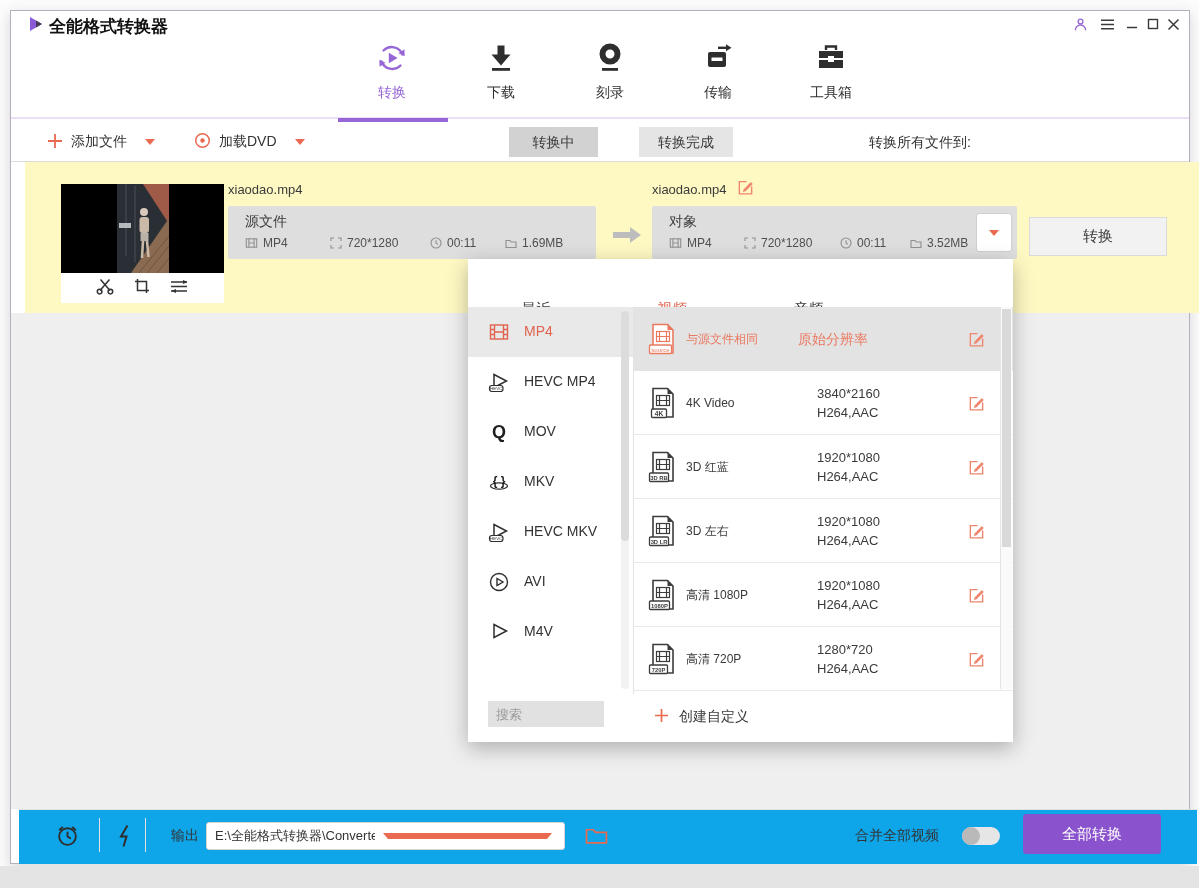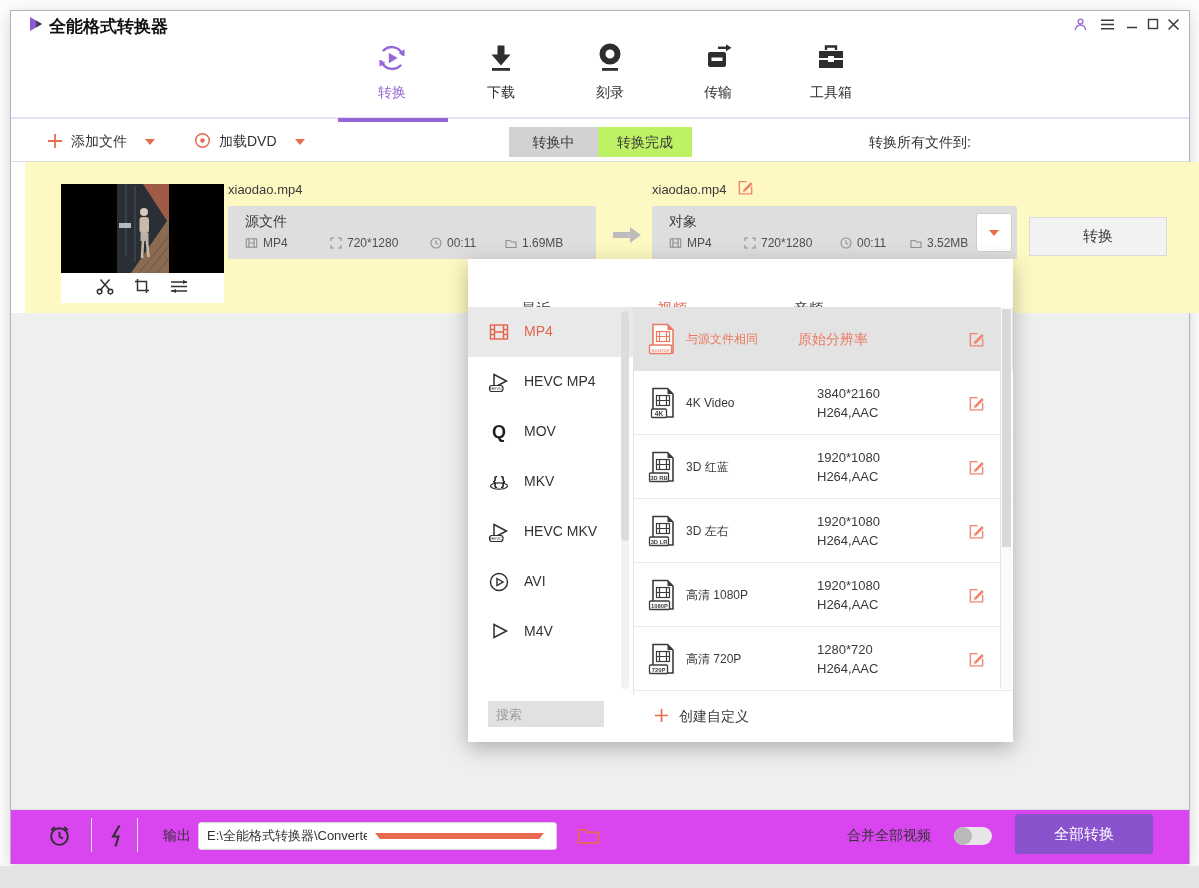--- a/index.html
+++ b/index.html
@@ -16,21 +16,21 @@
   .nav-tab { position:absolute; top:30px; width:80px; height:66px; text-align:center; }
   .nav-tab .lbl { display:block; margin-top:5px; font-size:14px; color:#2f2f2f; }
   .nav-tab.active .lbl { color:#9766d6; }
   .nav-line { position:absolute; left:0; top:106px; width:100%; height:2px; background:#eadef8; }
   .nav-underline { position:absolute; left:327px; top:107px; width:110px; height:4px; background:#9766d6; }
   
   .toolbar { position:absolute; left:0; top:111px; width:100%; height:40px; background:#fff; border-bottom:1px solid #dcdcdc; }
   .tool-group { position:absolute; top:0; height:40px; display:flex; align-items:center; gap:8px; font-size:14px; color:#333; cursor:pointer; }
   .caret { width:0; height:0; border-left:5px solid transparent; border-right:5px solid transparent; border-top:6px solid #e96a50; }
   .seg { position:absolute; top:5px; height:30px; line-height:30px; text-align:center; font-size:14px; color:#3a3a3a; cursor:pointer; }
-  .seg.on { background:#d2d2d2; } .seg.off { background:#bef264; }
+  .seg.on { background:#d2d2d2; } .seg.off { background:#e5e5e5;margin-left:41px; }
   .convert-to-label { position:absolute; left:858px; top:0; height:40px; line-height:40px; font-size:14px; color:#333; }
   .fmt-select { position:absolute; left:983px; top:7px; width:160px; height:27px; background:#e2e2e2; display:flex; align-items:center; cursor:pointer; }
   .fmt-select span { margin-left:10px; font-size:13px; color:#333; flex:1; }
   .fmt-select .caret { margin-right:10px; }
   
   .file-strip { position:absolute; left:14px; top:151px; width:100%; height:151px; background:#fef9c3; }
   .main-area { position:absolute; left:0; top:302px; width:100%; height:496px; background:#efefef; }
   .thumb-card { position:absolute; left:36px; top:22px; width:163px; height:119px; background:#fff; }
   .thumb-video { width:163px; height:89px; background:#000; display:flex; justify-content:center; }
   .thumb-tools { width:163px; height:30px; display:flex; align-items:center; justify-content:center; gap:20px; }
@@ -61,21 +61,21 @@
   .preset-row .pic { position:absolute; left:12px; top:15px; }
   .preset-row .p-name { position:absolute; left:52px; top:0; height:64px; line-height:64px; font-size:12px; color:#3a3a3a; }
   .preset-row.sel .p-name, .preset-row.sel .p-detail { color:#ea7960; }
   .preset-row .p-detail { position:absolute; left:164px; top:0; height:64px; line-height:64px; font-size:14px; }
   .preset-row .p-specs { position:absolute; left:183px; top:13px; font-size:13px; color:#3a3a3a; line-height:19px; }
   .preset-row .edit { position:absolute; left:334px; top:24px; cursor:pointer; }
   .content-scroll { position:absolute; left:532px; top:48px; width:12px; height:382px; background:#fafafa; border-left:1px solid #e5e5e5; }
   .content-thumb { position:absolute; left:534px; top:50px; width:9px; height:238px; background:#d9d9d9; }
   .create-custom { position:absolute; left:166px; top:432px; width:379px; height:51px; display:flex; align-items:center; gap:10px; padding-left:20px; cursor:pointer; font-size:14px; color:#3a3a3a; }
   
-  .bottombar { position:absolute; left:0; top:798px; width:100%; height:55px; background:#d946ef; border-top:1px solid #e0e0e0; }
+  .bottombar { position:absolute; left:8px; top:798px; width:100%; height:55px; background:#0ea5e9; border-top:1px solid #e0e0e0; }
   .vsep { position:absolute; top:8px; width:1px; height:34px; background:#e3e3e3; }
   .out-label { position:absolute; left:152px; top:0; height:50px; line-height:50px; font-size:14px; color:#333; }
   .path-select { position:absolute; left:187px; top:12px; width:359px; height:28px; background:#fff; border:1px solid #d4d4d4; border-radius:3px; display:flex; align-items:center; cursor:pointer; }
   .path-select span { margin-left:8px; font-size:13px; color:#333; flex:1; white-space:nowrap; overflow:hidden; }
   .path-select .caret { margin-right:12px; }
   .merge-label { position:absolute; left:836px; top:0; height:50px; line-height:50px; font-size:14px; color:#333; }
   .toggle { position:absolute; left:943px; top:17px; width:38px; height:18px; background:#e6e6e6; border-radius:9px; cursor:pointer; }
   .knob { position:absolute; left:0; top:0; width:18px; height:18px; border-radius:50%; background:#b9b9b9; }
   .convert-all { position:absolute; left:1004px; top:4px; width:138px; height:40px; background:#8a52cc; border-radius:3px; color:#fff; font-size:15px; display:flex; align-items:center; justify-content:center; cursor:pointer; }
   .bottom-strip { position:absolute; left:0; top:866px; width:100%; height:22px; background:#e4e4e4; }

